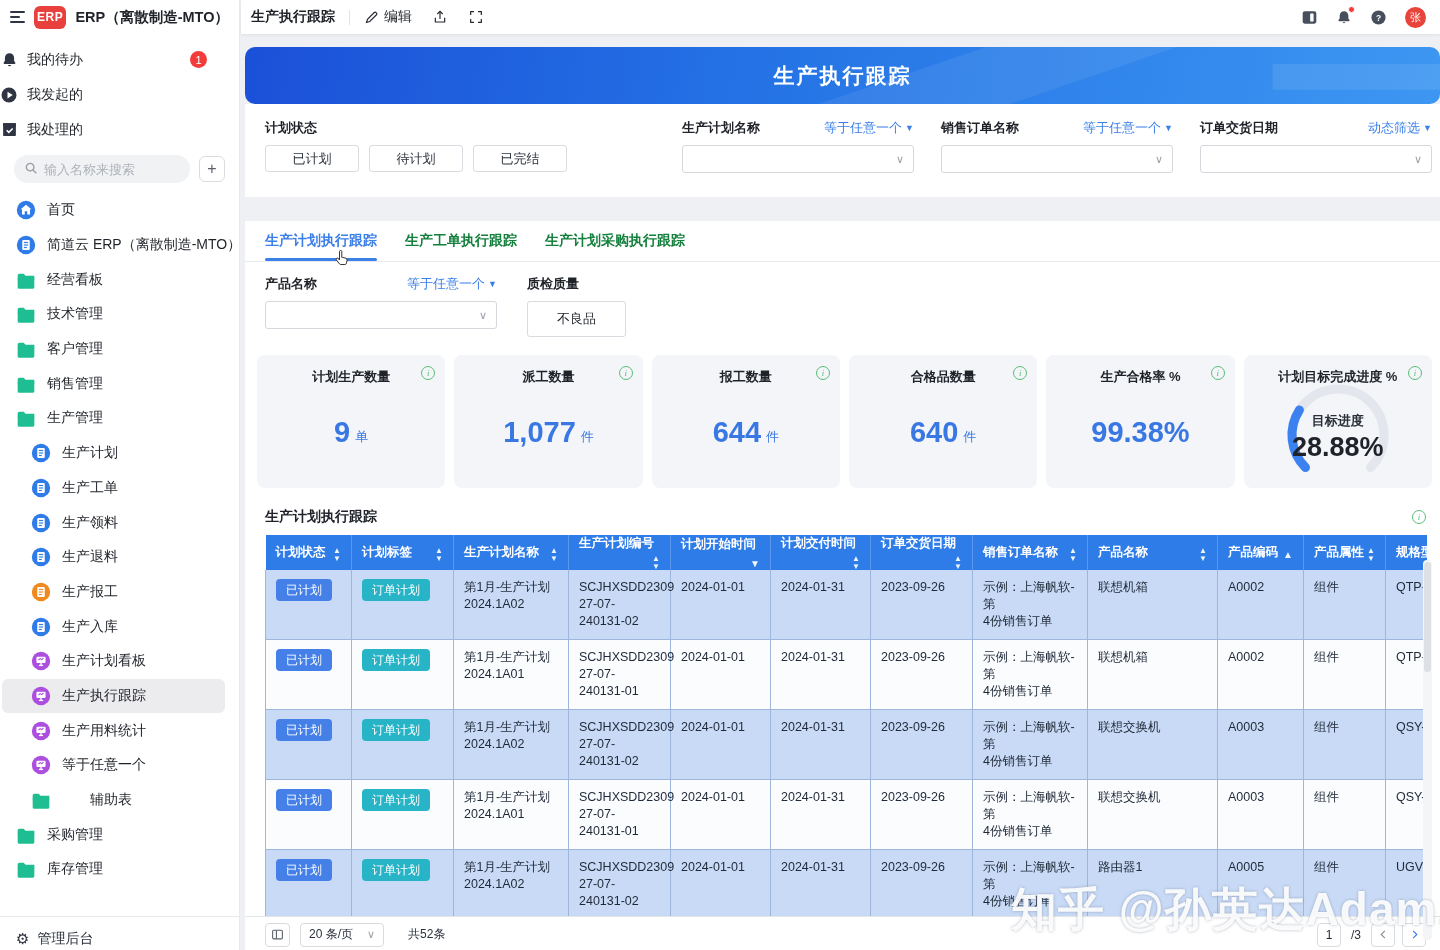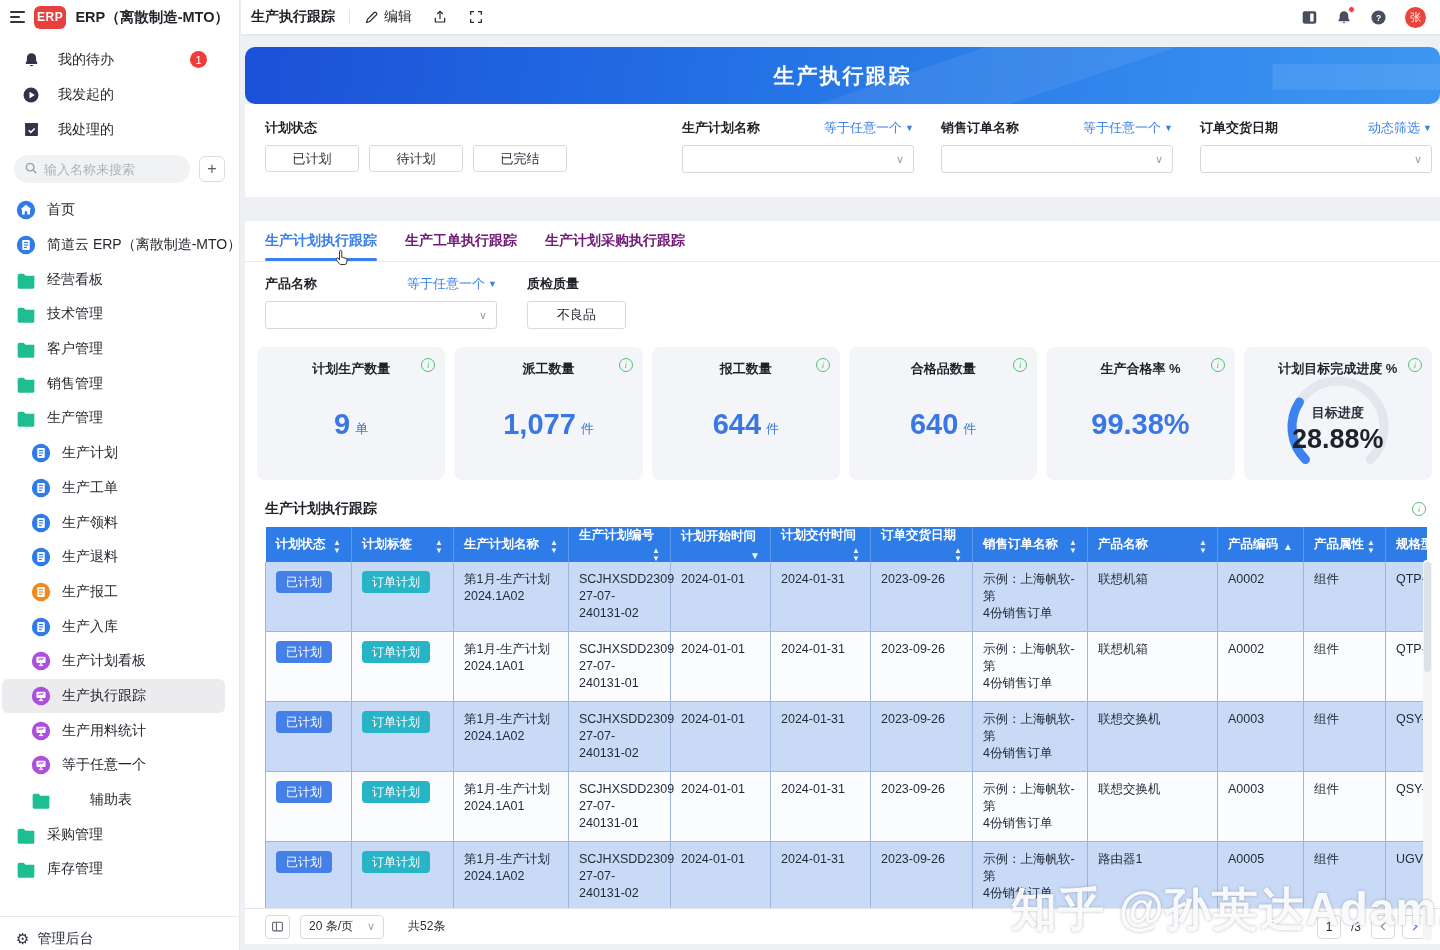--- a/index.html
+++ b/index.html
@@ -8,21 +8,21 @@
 
   
   .sidebar { position:absolute; left:0; top:0; width:240px; height:950px; background:#fff; border-right:1px solid #E7E9EC; z-index:20; display:flex; flex-direction:column; }
   .sb-header { height:34px; display:flex; align-items:center; padding:0 10px; gap:9px; flex:none; }
   .hamburger { width:20px; height:20px; display:flex; flex-direction:column; justify-content:center; gap:3px; cursor:pointer; }
   .hamburger i { display:block; height:2px; background:#2F3542; border-radius:1px; }
   .hamburger i:nth-child(2){ width:70%; }
   .app-logo { width:44px; height:23px; background:#E8403C; border-radius:6px; color:#fff; font-size:12px; font-weight:bold; display:flex; align-items:center; justify-content:center; letter-spacing:.5px; }
   .app-title { font-weight:bold; font-size:14.5px; white-space:nowrap; }
   .sb-top { padding:8px 0 0 0; flex:none; }
-  .sb-item { height:35px; display:flex; align-items:center; padding:0 22px; gap:18px; cursor:pointer; position:relative; font-size:14px; }
+  .sb-item { height:35px; display:flex; align-items:center; padding:0 0; gap:9px; cursor:pointer; position:relative; font-size:14px; }
   .sb-item .ico { width:18px; height:18px; flex:none; display:flex; align-items:center; justify-content:center; }
   .badge { position:absolute; right:32px; top:9px; min-width:17px; height:17px; background:#F23C3C; border-radius:9px; color:#fff; font-size:11px; display:flex; align-items:center; justify-content:center; padding:0 4px; }
   .reddot { position:absolute; right:32px; top:14px; width:7px; height:7px; background:#F23C3C; border-radius:50%; }
   .sb-search { display:flex; align-items:center; gap:9px; padding:8px 14px 4px 14px; flex:none; }
   .search-pill { flex:1; height:28px; background:#F1F2F4; border-radius:14px; display:flex; align-items:center; padding:0 10px; gap:6px; }
   .search-pill input { border:none; outline:none; background:transparent; font-size:13px; width:100%; color:#333; font-family:inherit; }
   .search-pill input::placeholder { color:#AEB2B8; }
   .add-btn { width:26px; height:26px; border:1px solid #D9DCE0; border-radius:6px; background:#fff; color:#5A6068; font-size:16px; line-height:1; display:flex; align-items:center; justify-content:center; cursor:pointer; }
   .sb-nav { margin-top:6px; flex:1; overflow:hidden; }
   .nav-item { height:34.7px; display:flex; align-items:center; gap:11px; padding:0 14px; cursor:pointer; font-size:14px; border-radius:6px; margin:0 14px 0 2px; }
@@ -59,28 +59,28 @@
   .status-btn { width:94px; height:27px; border:1px solid #D8DBDF; border-radius:3px; background:#fff; font-size:13px; color:#2B313B; display:flex; align-items:center; justify-content:center; cursor:pointer; }
   .f-sel { width:232px; margin-right:27px; flex:none; }
   .f-sel-head { display:flex; justify-content:space-between; align-items:center; height:18px; }
   .op-link { color:#3B7FE8; font-size:13px; cursor:pointer; display:flex; align-items:center; gap:3px; }
   .op-link .tri { font-size:9px; }
   .select-box { margin-top:8px; height:28px; border:1px solid #D5D8DD; border-radius:3px; background:#fff; display:flex; align-items:center; justify-content:flex-end; padding:0 9px; color:#9AA0A8; cursor:pointer; }
   .chev { font-size:11px; color:#9AA0A8; }
 
   .main-panel { background:#fff; margin-top:24px; position:relative; }
   .tabs { display:flex; gap:28px; padding:0 20px; border-bottom:1px solid #E8EAED; height:41px; }
-  .tab { font-size:14px; font-weight:bold; color:#701a75; display:flex; align-items:center; cursor:pointer; position:relative; }
+  .tab { font-size:14px; font-weight:bold; color:#15803d; display:flex; align-items:center; cursor:pointer; position:relative; }
   .tab.active { color:#3B7FE8; }
   .tab.active:after { content:""; position:absolute; left:0; right:0; bottom:0; height:3px; background:#3B7FE8; border-radius:2px; }
   .tab-cursor { position:absolute; left:68px; bottom:-10px; z-index:5; }
 
   .subfilter { display:flex; padding:13px 20px 18px 20px; gap:30px; }
   .sf-prod { width:232px; }
-  .q-btn { margin-top:8px; width:99px; height:28px; border:1px solid #D8DBDF; border-radius:3px; background:#fff; font-size:13px; display:flex; align-items:center; justify-content:center; cursor:pointer; }
+  .q-btn { margin-top:8px; width:99px; height:36px; border:1px solid #D8DBDF; border-radius:3px; background:#fff; font-size:13px; display:flex; align-items:center; justify-content:center; cursor:pointer; }
 
   .stats { display:flex; gap:9px; padding:0 8px 0 12px; }
   .stat-card { flex:1; height:133px; background:#F3F5F9; border-radius:8px; position:relative; display:flex; flex-direction:column; }
   .stat-title { text-align:center; margin-top:13px; font-size:13px; font-weight:bold; color:#1F2329; }
   .stat-info { position:absolute; right:10px; top:11px; }
   .stat-val { flex:1; display:flex; align-items:center; justify-content:center; gap:5px; color:#3977E3; padding-bottom:10px; }
   .stat-num { font-size:29px; font-weight:bold; }
   .stat-unit { font-size:13px; margin-top:10px; }
   .gauge-wrap { position:absolute; left:0; right:0; top:24px; bottom:0; display:flex; justify-content:center; }
   .gauge-text { position:absolute; left:0; right:0; top:57px; text-align:center; }

